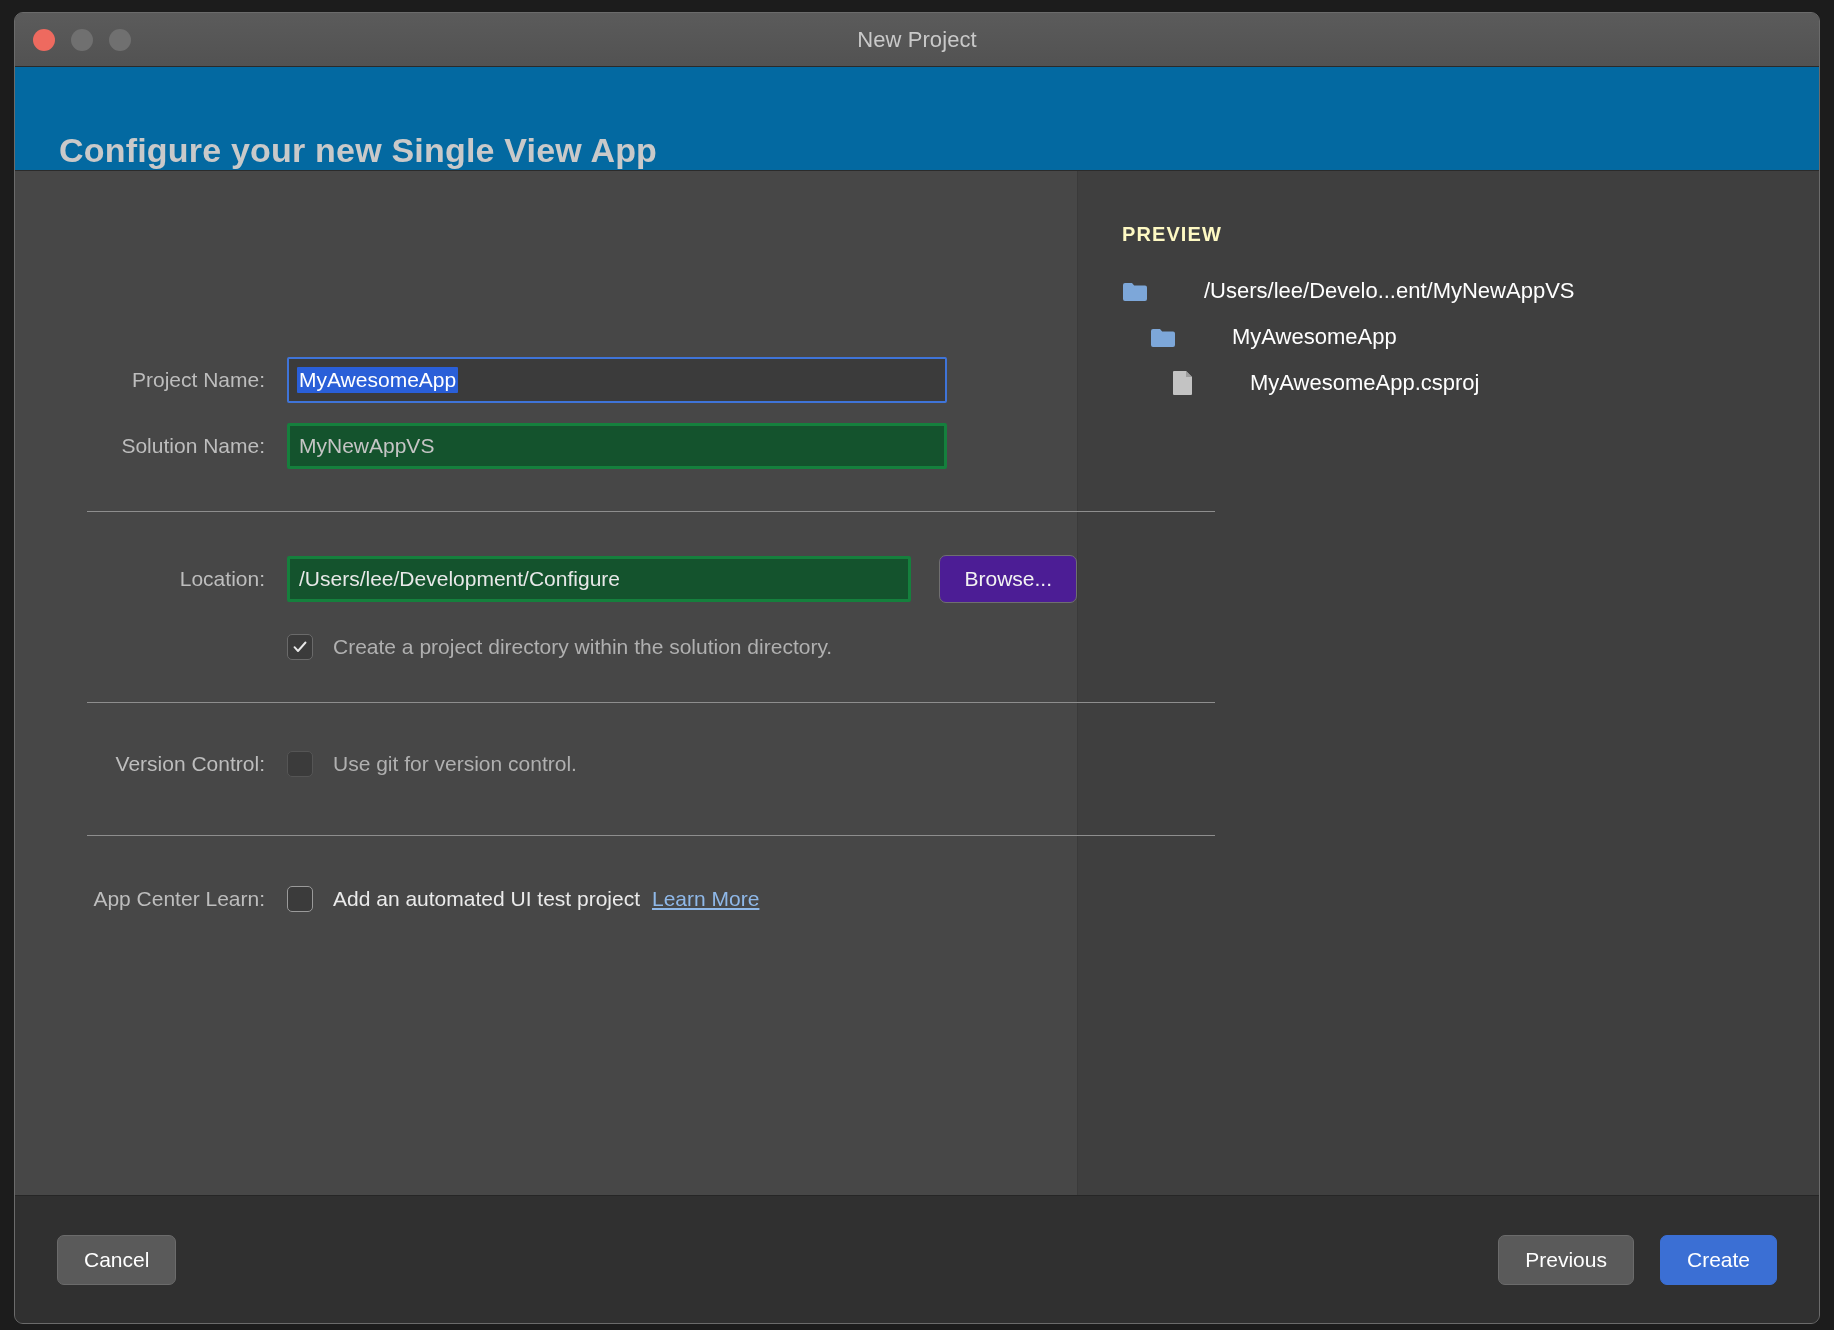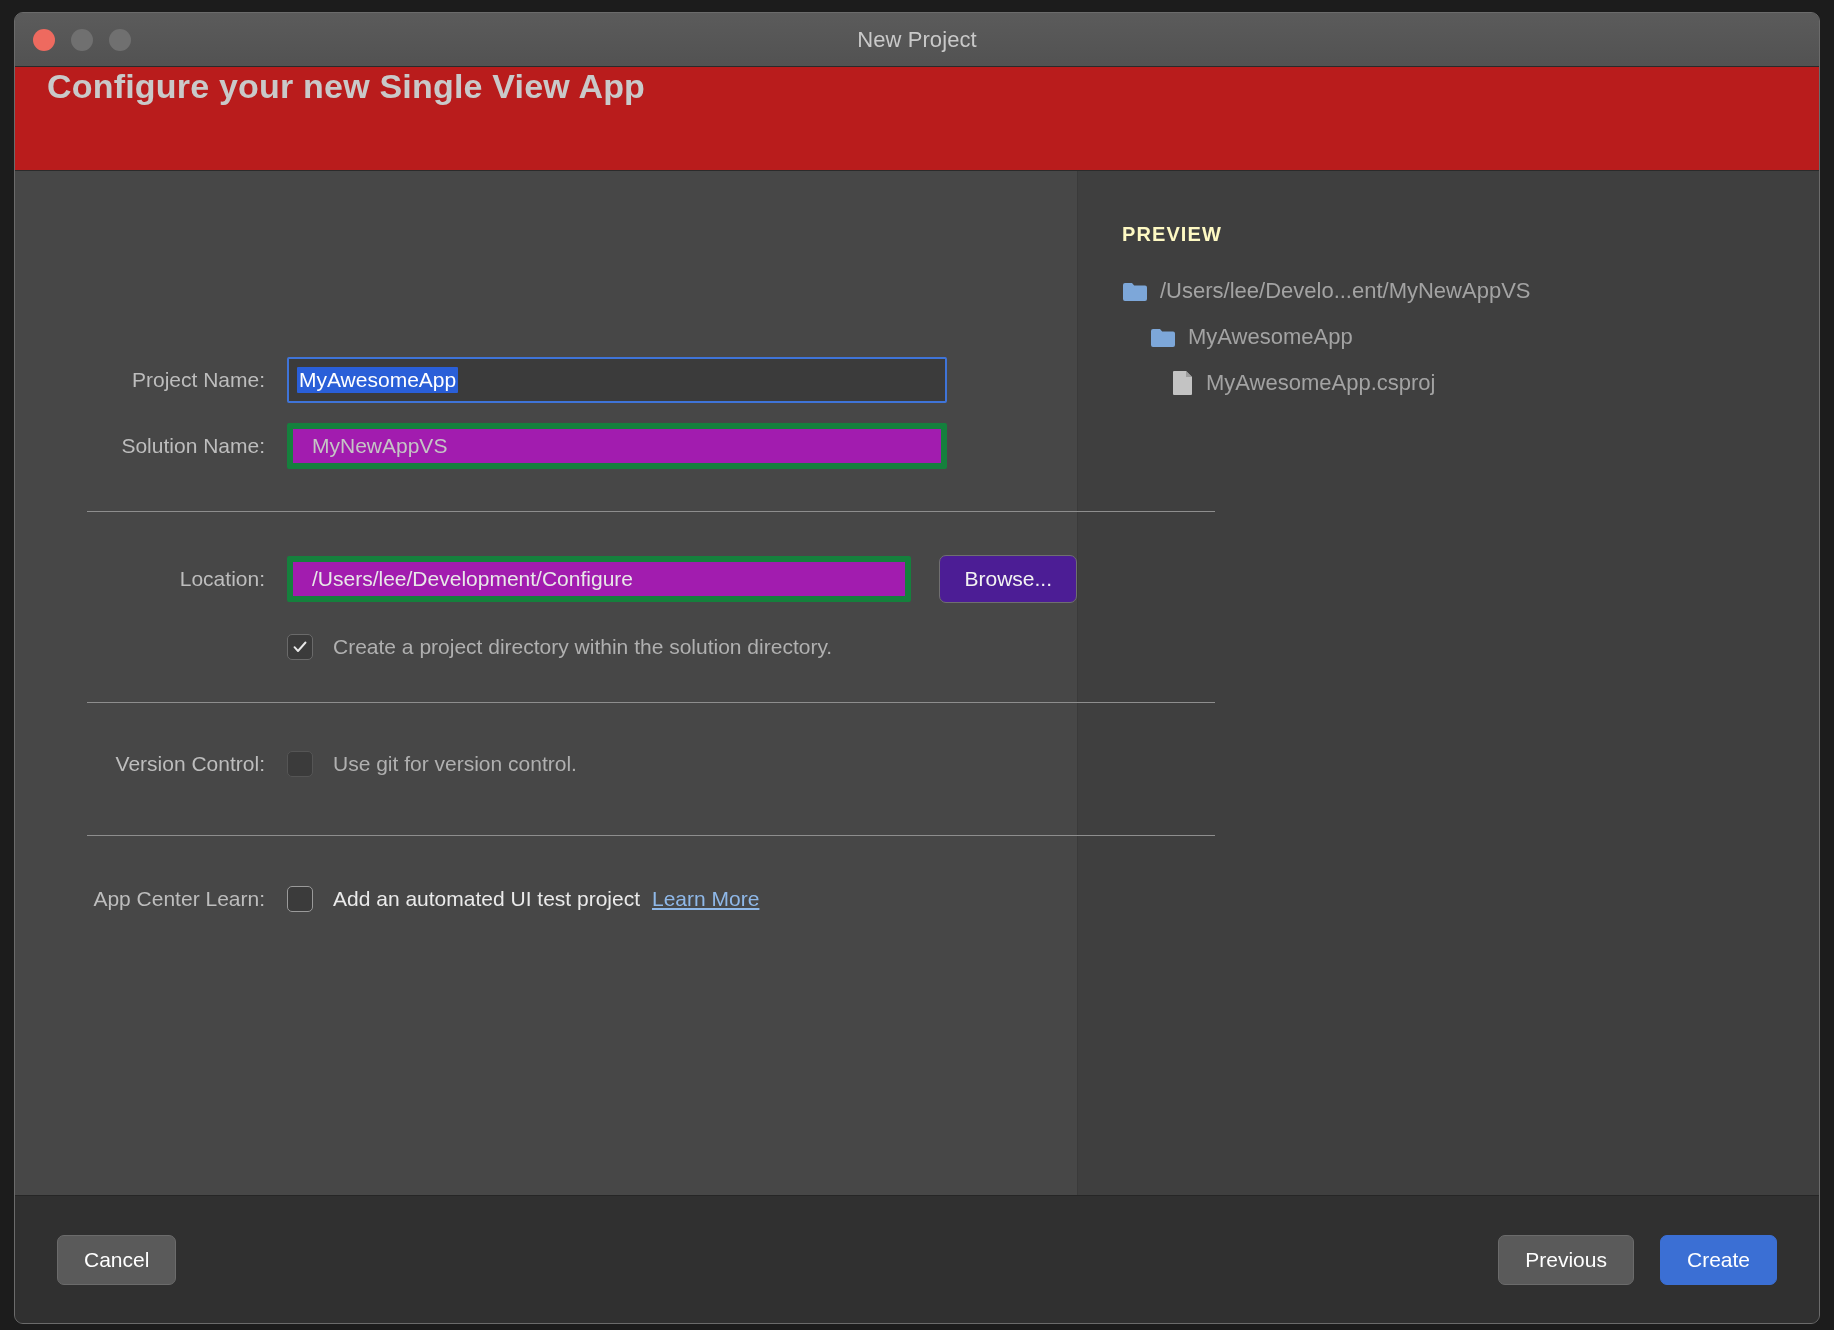--- a/index.html
+++ b/index.html
@@ -58,24 +58,24 @@
     width: 100%;
     text-align: center;
     font-size: 22px;
     color: #c9c9c9;
     letter-spacing: .1px;
   }
 
   
   .header {
     flex: 0 0 104px;
-    background: #b91c1c;
-    display: flex;
-    align-items: flex-start;
-    padding-left: 32px;
+    background: #0369a1;
+    display: flex;
+    align-items: flex-end;
+    padding-left: 44px;
     border-bottom: 1px solid #2b2b2b;
   }
   .header h1 {
     font-size: 34px;
     font-weight: bold;
     color: #c9c9c9;
     letter-spacing: .2px;
   }
 
   
@@ -106,26 +106,26 @@
   .lbl {
     width: 272px;
     flex: 0 0 272px;
     text-align: right;
     padding-right: 22px;
     font-size: 21px;
     color: #bdbdbd;
   }
   .field {
     height: 46px;
-    background: #a21caf;
-    border: 6px solid #15803d;
+    background: #14532d;
+    border: 3px solid #15803d;
     border-radius: 2px;
     display: flex;
     align-items: center;
-    padding: 0 19px;
+    padding: 0 9px;
     font-size: 21px;
     color: #c5c5c5;
   }
   .field.wide { width: 660px; }
   .field.focused {
     border: 2px solid #3f74d8;
     background: #3b3b3b;
     padding: 0 8px;
   }
   .sel-text {
@@ -197,21 +197,22 @@
     font-weight: bold;
     color: #fef9c3;
     letter-spacing: 1.1px;
     margin-bottom: 22px;
   }
   .tree-row {
     display: flex;
     align-items: center;
     height: 46px;
     font-size: 22px;
-    color: #a3a3a3;
+    color: #ffffff;
+    gap: 44px;
   }
   .tree-row.lvl1 { padding-left: 0px; }
   .tree-row.lvl2 { padding-left: 28px; }
   .tree-row.lvl3 { padding-left: 50px; }
   .tree-row .ico { margin-right: 12px; display: flex; }
 
   
   .footer {
     flex: 0 0 128px;
     background: #303030;

